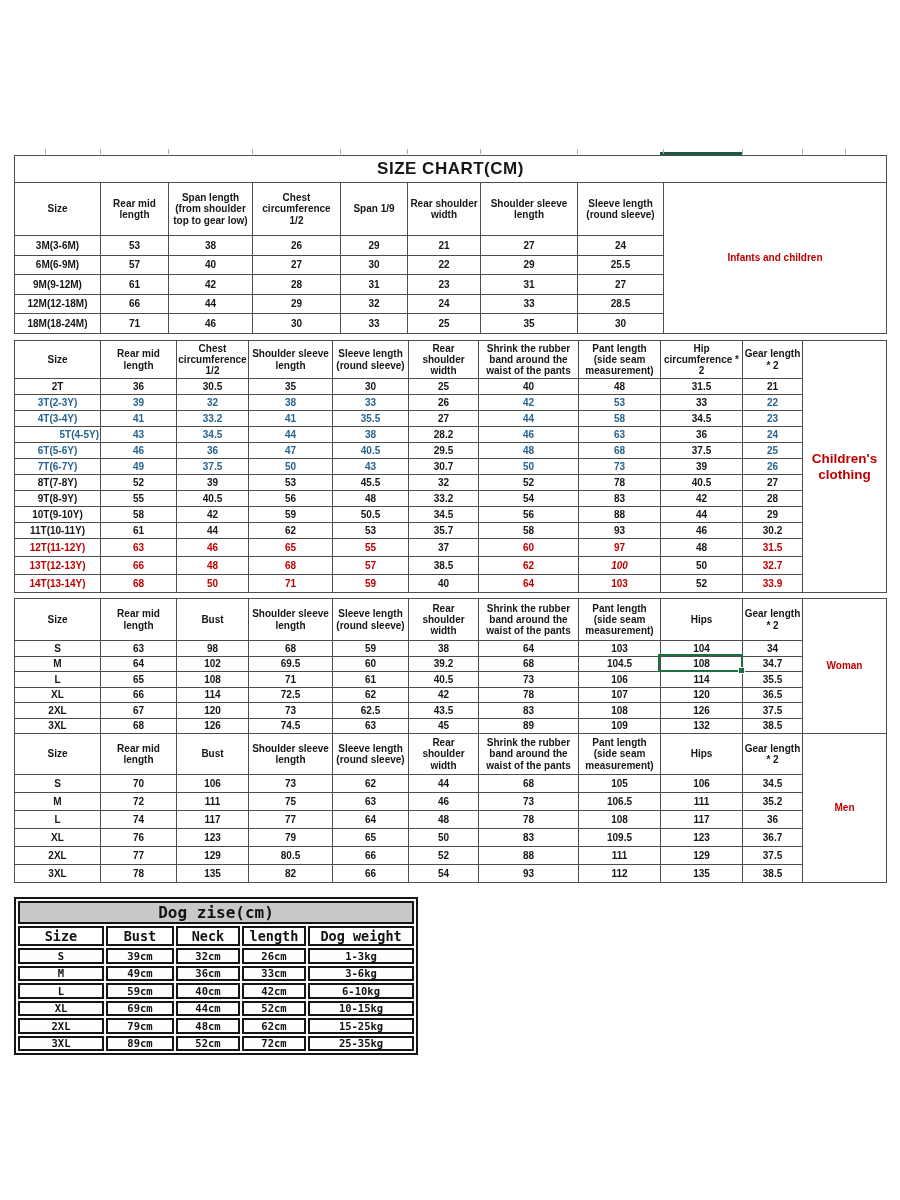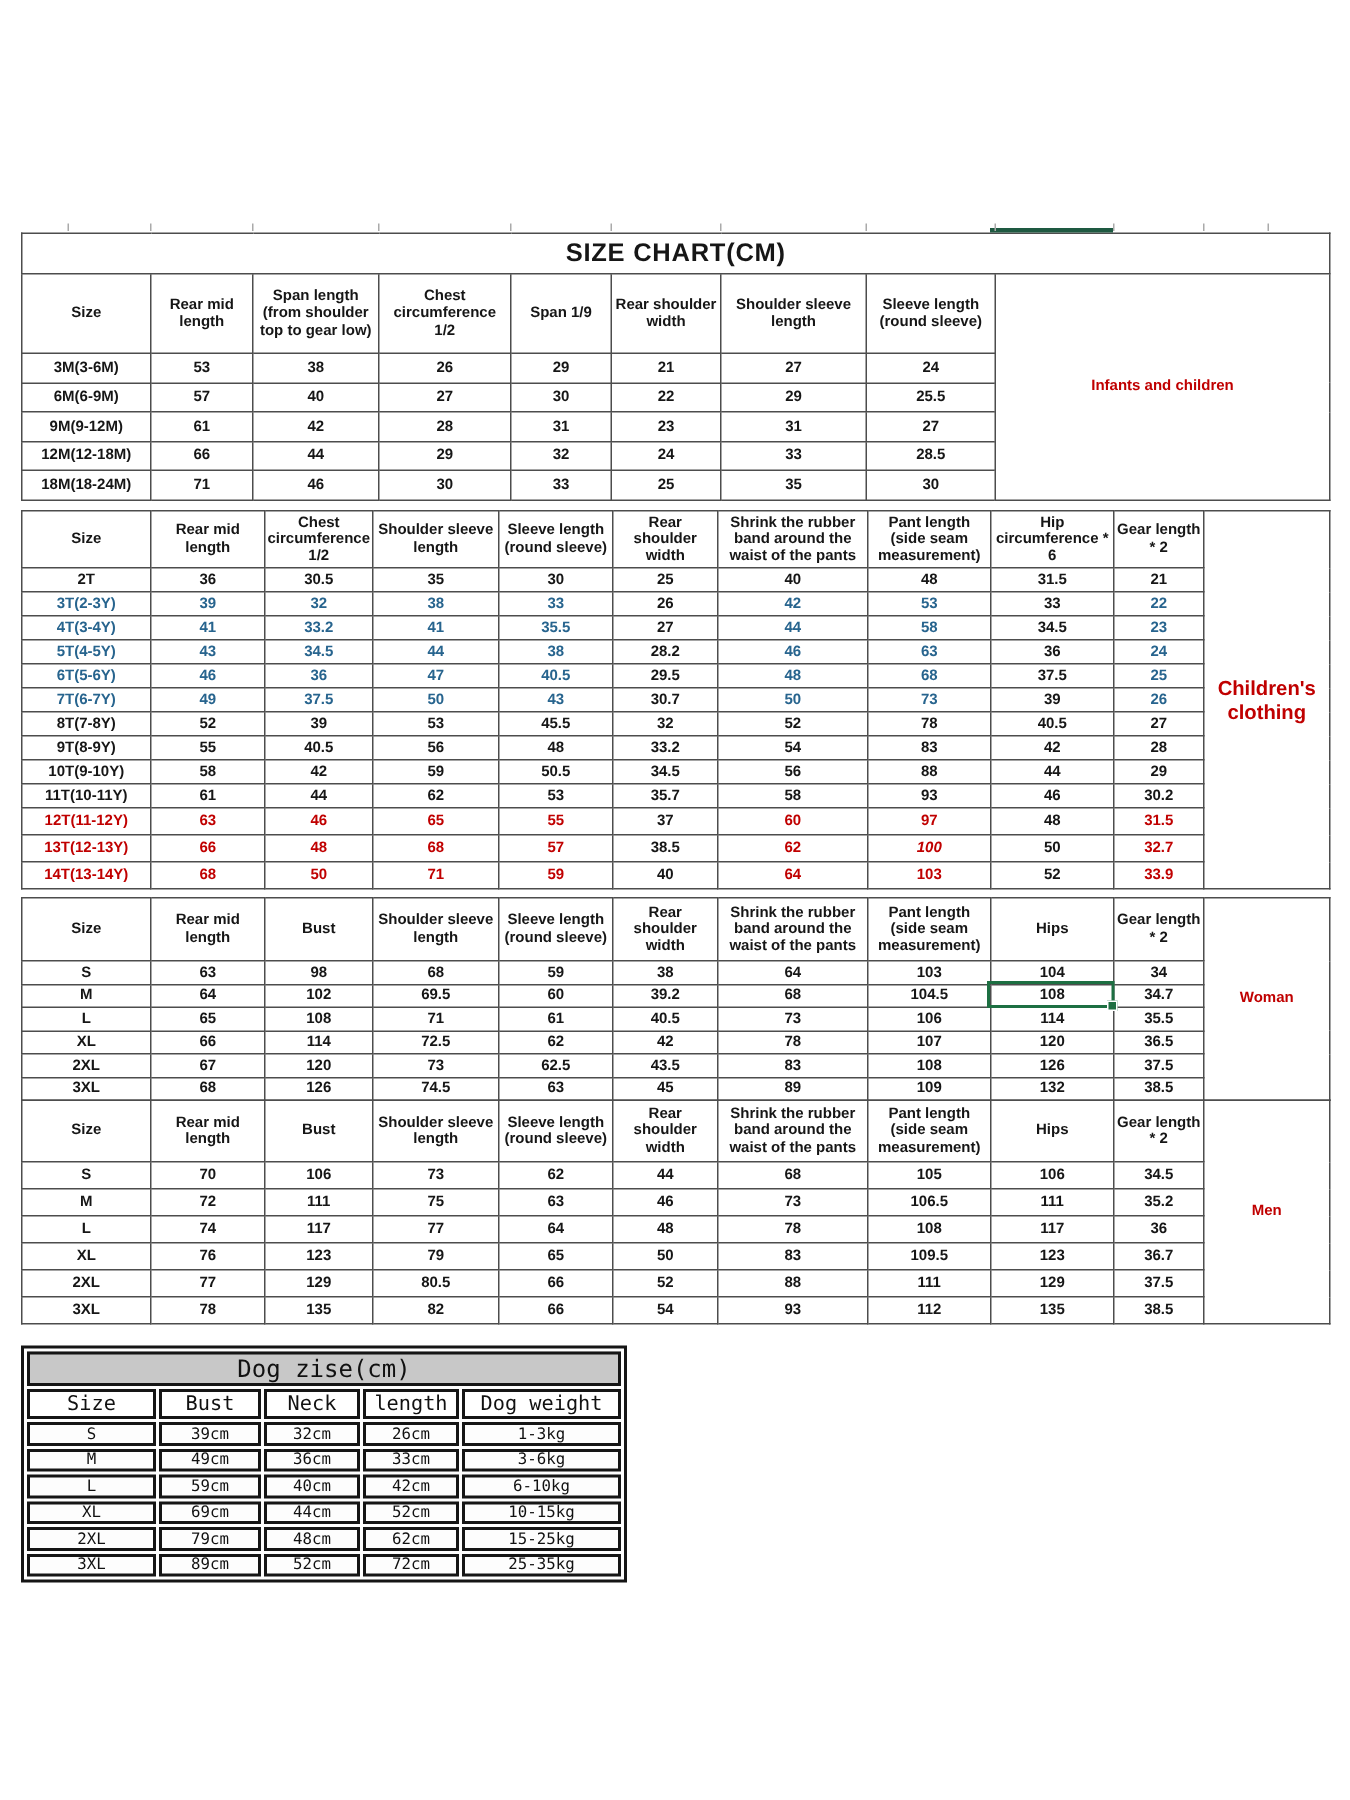--- a/index.html
+++ b/index.html
@@ -24,21 +24,21 @@
   .t-woman tr{height:15.5px;}
   .t-woman tr.head{height:42px;}
   .t-men{top:733px;}
   .t-men tr{height:18px;}
   .t-men tr.head{height:41px;}
   
   table.dogtable{position:absolute;left:14px;top:897px;width:388px;table-layout:fixed;
       border-collapse:separate;border-spacing:2px;border:2px solid #151515;background:#fdfdfd;
       font-family:"DejaVu Sans Mono",monospace;}
   table.dogtable td,table.dogtable th{border:2px solid #151515;text-align:center;vertical-align:middle;
-      font-weight:normal;padding:0;color:#111;}
+      font-weight:bold;padding:0;color:#111;}
   tr.dog-title td{background:#c8c8c8;font-size:16px;height:18px;}
   table.dogtable tr.head th{font-size:13.5px;height:14px;background:#fff;}
   table.dogtable td.dcell{font-size:10.5px;height:11.5px;line-height:1;}
   
   .top-green{position:absolute;left:660px;top:152px;width:82px;height:3px;background:#1e5941;}
   .sel-box{position:absolute;left:658px;top:654px;width:85px;height:18px;
       border:2px solid #1d6f42;box-sizing:border-box;pointer-events:none;}
   .sel-box .handle{position:absolute;right:-4px;bottom:-4px;width:5px;height:5px;
       background:#1d6f42;border:1px solid #ffffff;}
   .tick{position:absolute;top:149px;width:1px;height:5px;background:#aaaaaa;}
@@ -145,21 +145,21 @@
     <tbody>
         <tr class="head">
           <th>Size</th>
           <th>Rear mid length</th>
           <th>Chest circumference 1/2</th>
           <th>Shoulder sleeve length</th>
           <th>Sleeve length (round sleeve)</th>
           <th>Rear shoulder width</th>
           <th>Shrink the rubber band around the waist of the pants</th>
           <th>Pant length (side seam measurement)</th>
-          <th>Hip circumference * 6</th>
+          <th>Hip circumference * 2</th>
           <th>Gear length * 2</th>
           <td rowspan="14" class="side-label" style="color: rgb(192, 0, 0);">Children's clothing</td>
         </tr>
         <tr>
           <td>2T</td>
           <td>36</td>
           <td>30.5</td>
           <td>35</td>
           <td>30</td>
           <td>25</td>
@@ -186,21 +186,21 @@
           <td style="color: rgb(39, 100, 142);">33.2</td>
           <td style="color: rgb(39, 100, 142);">41</td>
           <td style="color: rgb(39, 100, 142);">35.5</td>
           <td>27</td>
           <td style="color: rgb(39, 100, 142);">44</td>
           <td style="color: rgb(39, 100, 142);">58</td>
           <td>34.5</td>
           <td style="color: rgb(39, 100, 142);">23</td>
         </tr>
         <tr>
-          <td style="color: rgb(39, 100, 142);">5T(4-5Y)</td>
+          <td style="color: rgb(39, 100, 142); text-align: right;">5T(4-5Y)</td>
           <td style="color: rgb(39, 100, 142);">43</td>
           <td style="color: rgb(39, 100, 142);">34.5</td>
           <td style="color: rgb(39, 100, 142);">44</td>
           <td style="color: rgb(39, 100, 142);">38</td>
           <td>28.2</td>
           <td style="color: rgb(39, 100, 142);">46</td>
           <td style="color: rgb(39, 100, 142);">63</td>
           <td>36</td>
           <td style="color: rgb(39, 100, 142);">24</td>
         </tr>

